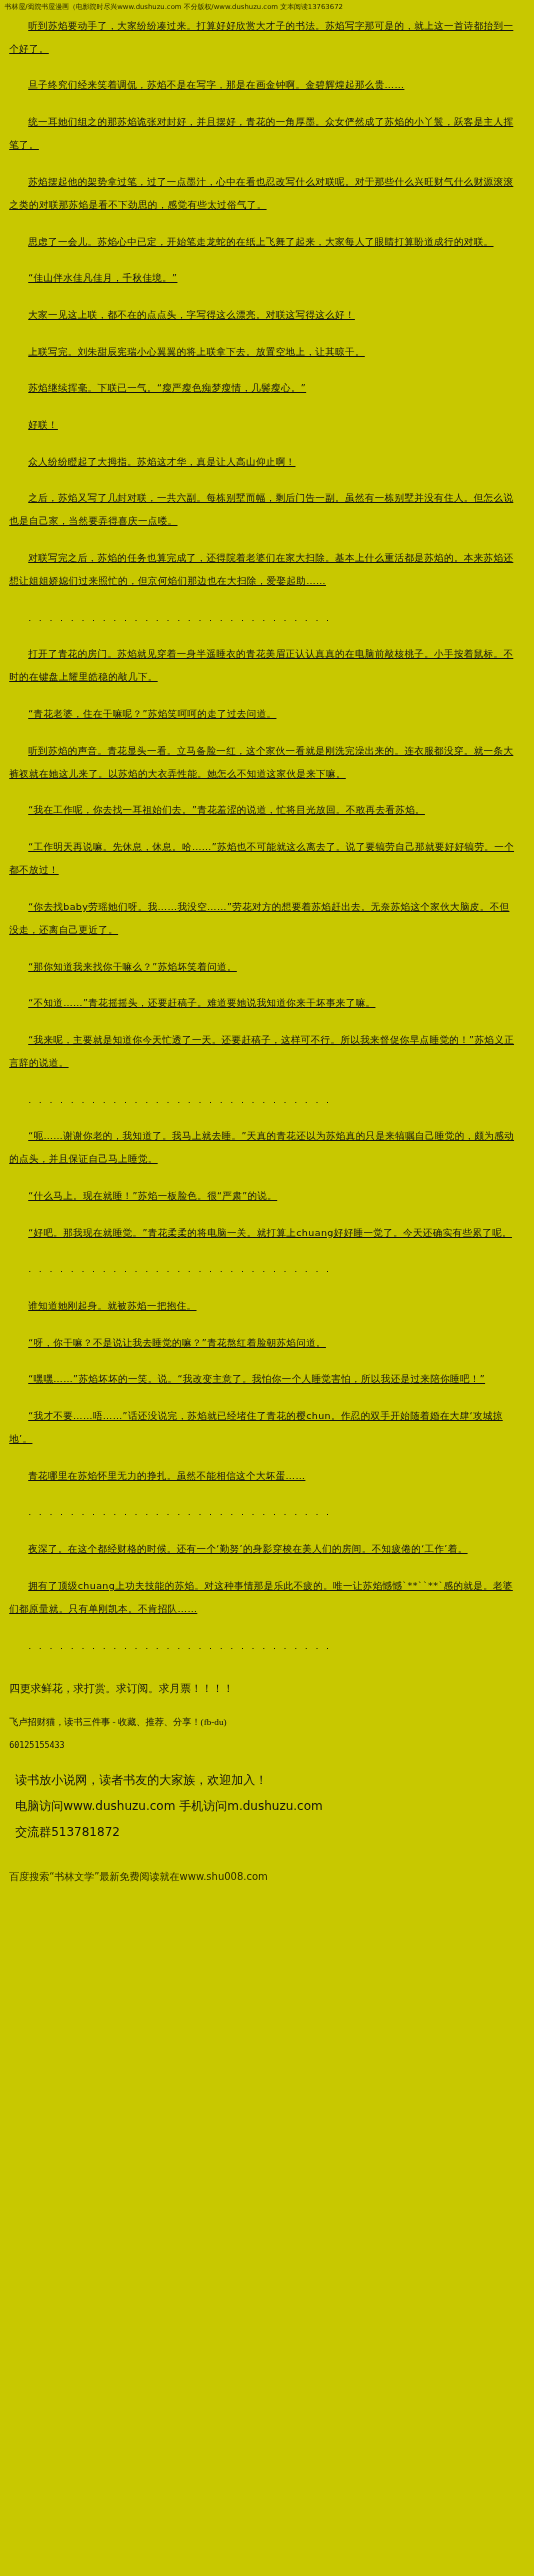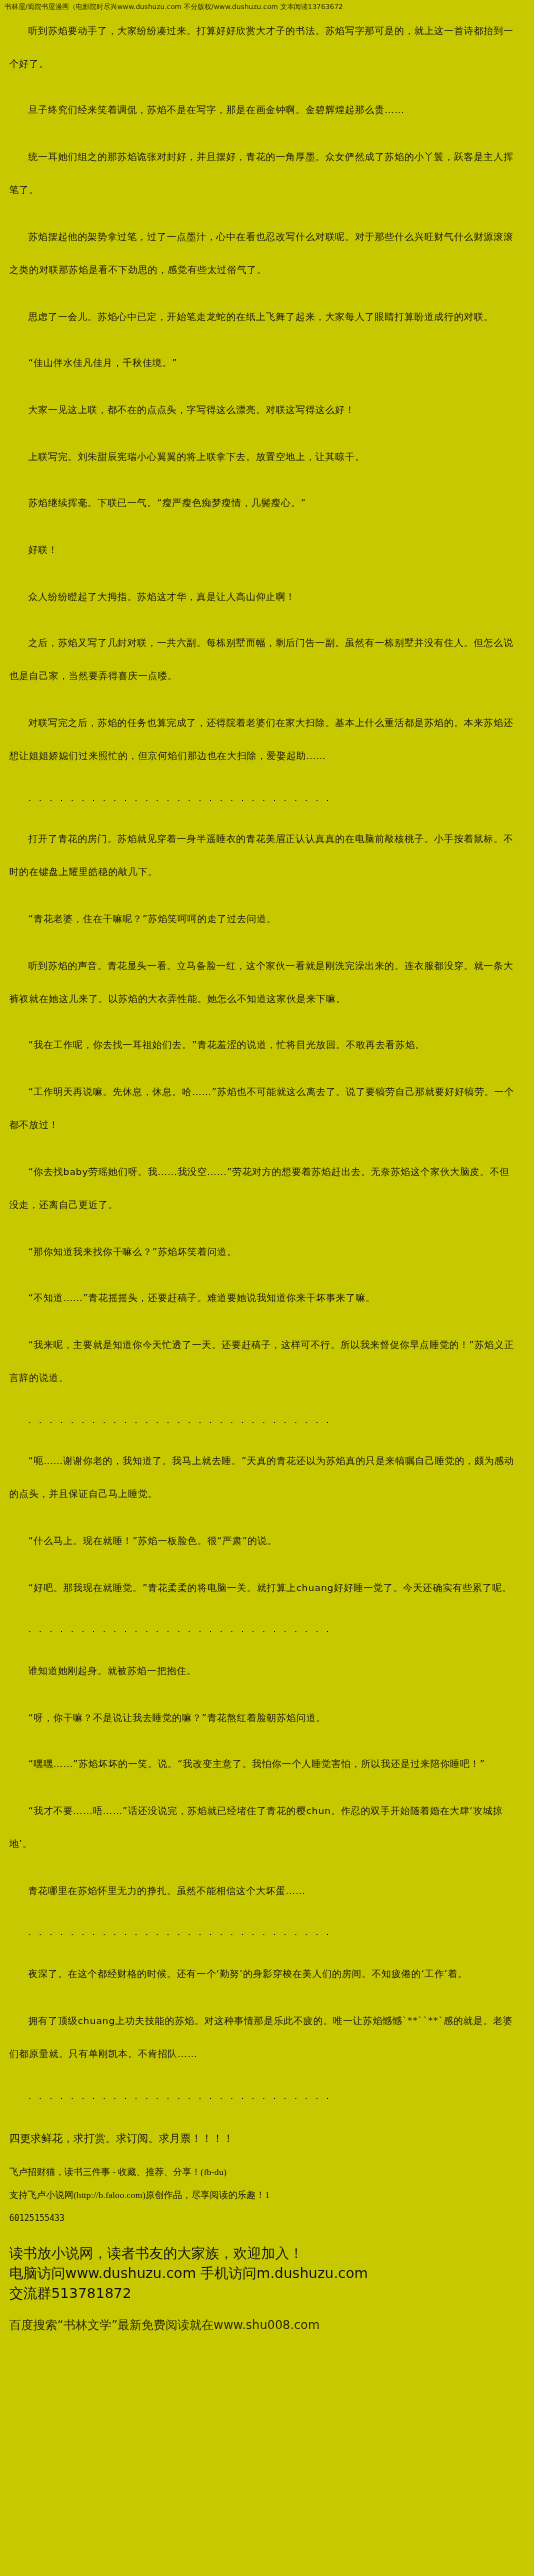--- a/index.html
+++ b/index.html
@@ -28,25 +28,26 @@
     line-height: 9.2px;
     letter-spacing: 0px;
     white-space: nowrap;
     overflow: hidden;
   }
   .content {
     padding: 0 9.2px 0 9.2px;
   }
   p.para {
     font-size: 9.5px;
-    line-height: 33px;
+    line-height: 23px;
     margin: 0 0 13.7px 0;
     text-indent: 2em;
     color: #111;
     letter-spacing: 0.4px;
+    text-decoration: underline;
   }
   .dots {
     font-size: 9.5px;
     line-height: 23px;
     margin: 0 0 13.7px 0;
     text-indent: 2em;
     letter-spacing: 2.3px;
     color: #111;
   }
   .promo {
@@ -67,29 +68,29 @@
     margin: 0;
   }
   .divider-space {
     height: 13.7px;
   }
   .bottom-block {
     margin-top: 15.3px;
     padding: 0 9.2px;
   }
   .bottom-line {
-    font-size: 14px;
+    font-size: 12px;
     line-height: 20px;
     color: #111;
-    margin: 0;
+    margin: 6px;
   }
   .footer {
-    margin-top: 12px;
+    margin-top: 25px;
     padding: 4.6px 9.2px 7.6px 9.2px;
-    font-size: 12px;
+    font-size: 10px;
     color: #2a2a00;
     line-height: 12.2px;
   }
   .mono {
     font-family: "DejaVu Sans Mono", "Liberation Mono", monospace;
     font-size: 8.4px;
   }
 </style>
 </head>
 <body>
@@ -135,21 +136,20 @@
     <p class="dots">. . . . . . . . . . . . . . . . . . . . . . . . . . . . .</p>
     <p class="para">夜深了。在这个都经财格的时候。还有一个‘勤努’的身影穿梭在美人们的房间。不知疲倦的‘工作’着。</p>
     <p class="para">拥有了顶级chuang上功夫技能的苏焰。对这种事情那是乐此不疲的。唯一让苏焰憾憾`**``**`感的就是。老婆们都原量就。只有单刚凯本。不肯招队……</p>
     <p class="dots">. . . . . . . . . . . . . . . . . . . . . . . . . . . . .</p>
   </div>
 
   <div class="promo">
     <p class="biglink">四更求鲜花，求打赏。求订阅。求月票！！！！</p>
     <div class="divider-space"></div>
     <p class="promo-line">飞卢招财猫，读书三件事 - 收藏、推荐、分享！(fb-du)</p>
-    <p class="promo-line">支持飞卢小说网(http://b.faloo.com)原创作品，尽享阅读的乐趣！1</p>
     <p class="promo-line mono">60125155433</p>
   </div>
 
   <div class="bottom-block">
     <p class="bottom-line">读书放小说网，读者书友的大家族，欢迎加入！</p>
     <p class="bottom-line">电脑访问www.dushuzu.com 手机访问m.dushuzu.com</p>
     <p class="bottom-line">交流群513781872</p>
   </div>
 
   <div class="footer">百度搜索“书林文学”最新免费阅读就在www.shu008.com</div>

